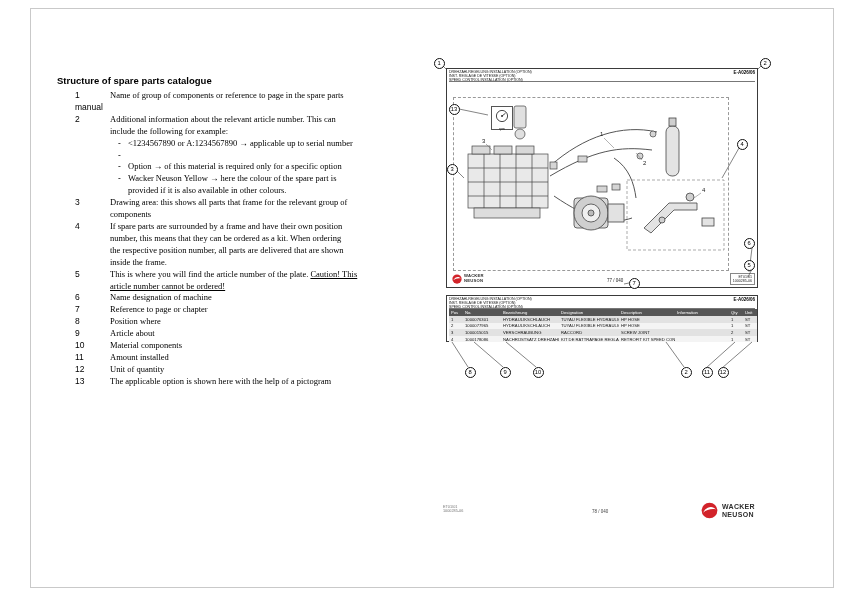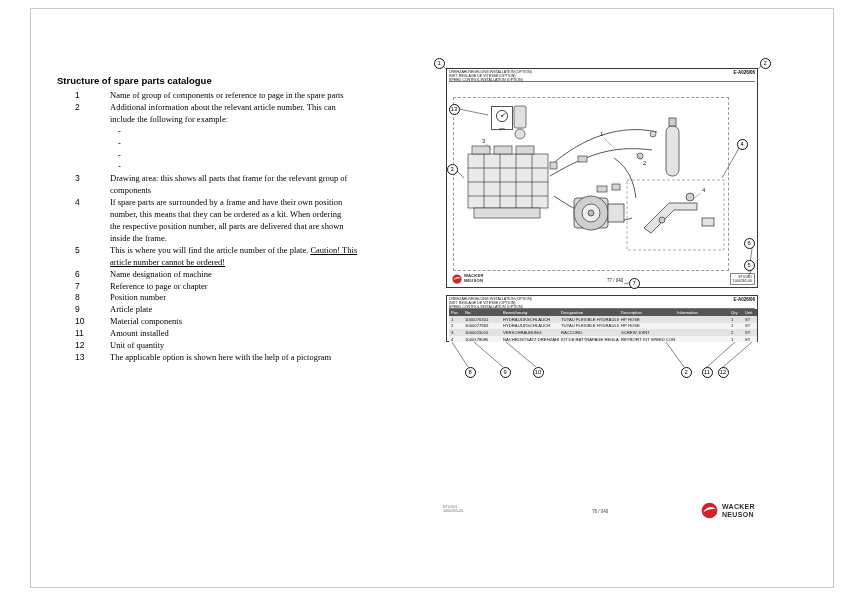--- a/index.html
+++ b/index.html
@@ -75,37 +75,42 @@
 <div class="sheet-frame"></div>
 
 <h1 class="title">Structure of spare parts catalogue</h1>
 
 <div class="legend">
 
   <div class="lg-item">
     <span class="lg-num">1</span>
     <span class="lg-text">Name of group of components or reference to page in the spare parts</span>
   </div>
+  <div class="lg-outdent">manual</div>
 
   <div class="lg-item">
     <span class="lg-num">2</span>
     <span class="lg-text">Additional information about the relevant article number. This can
 include the following for example:</span>
   </div>
   <div class="lg-sub">
     <span class="lg-dash">-</span>
+    <span class="lg-text">&lt;1234567890 or A:1234567890 → applicable up to serial number</span>
   </div>
   <div class="lg-sub">
     <span class="lg-dash">-</span>
   </div>
   <div class="lg-sub">
     <span class="lg-dash">-</span>
+    <span class="lg-text">Option → of this material is required only for a specific option</span>
   </div>
   <div class="lg-sub">
     <span class="lg-dash">-</span>
+    <span class="lg-text">Wacker Neuson Yellow → here the colour of the spare part is
+provided if it is also available in other colours.</span>
   </div>
 
   <div class="lg-item">
     <span class="lg-num">3</span>
     <span class="lg-text">Drawing area: this shows all parts that frame for the relevant group of
 components</span>
   </div>
 
   <div class="lg-item">
     <span class="lg-num">4</span>
@@ -124,25 +129,25 @@
   <div class="lg-item">
     <span class="lg-num">6</span>
     <span class="lg-text">Name designation of machine</span>
   </div>
   <div class="lg-item">
     <span class="lg-num">7</span>
     <span class="lg-text">Reference to page or chapter</span>
   </div>
   <div class="lg-item">
     <span class="lg-num">8</span>
-    <span class="lg-text">Position number</span>
+    <span class="lg-text">Position where</span>
   </div>
   <div class="lg-item">
     <span class="lg-num">9</span>
-    <span class="lg-text">Article plate</span>
+    <span class="lg-text">Article about</span>
   </div>
   <div class="lg-item">
     <span class="lg-num">10</span>
     <span class="lg-text">Material components</span>
   </div>
   <div class="lg-item">
     <span class="lg-num">11</span>
     <span class="lg-text">Amount installed</span>
   </div>
   <div class="lg-item">

